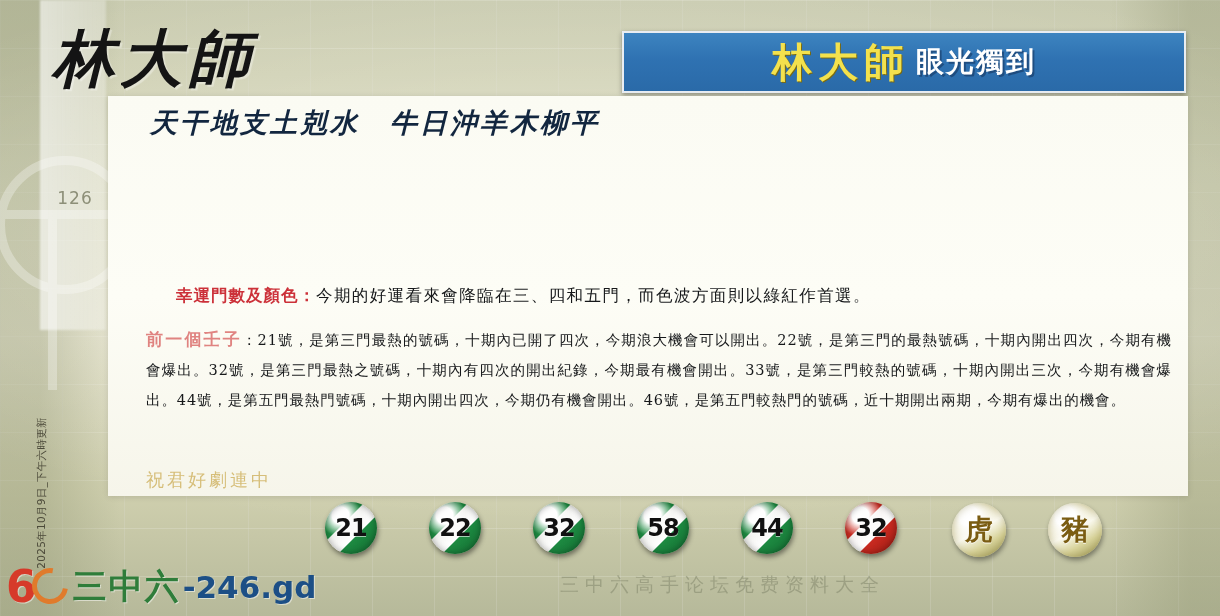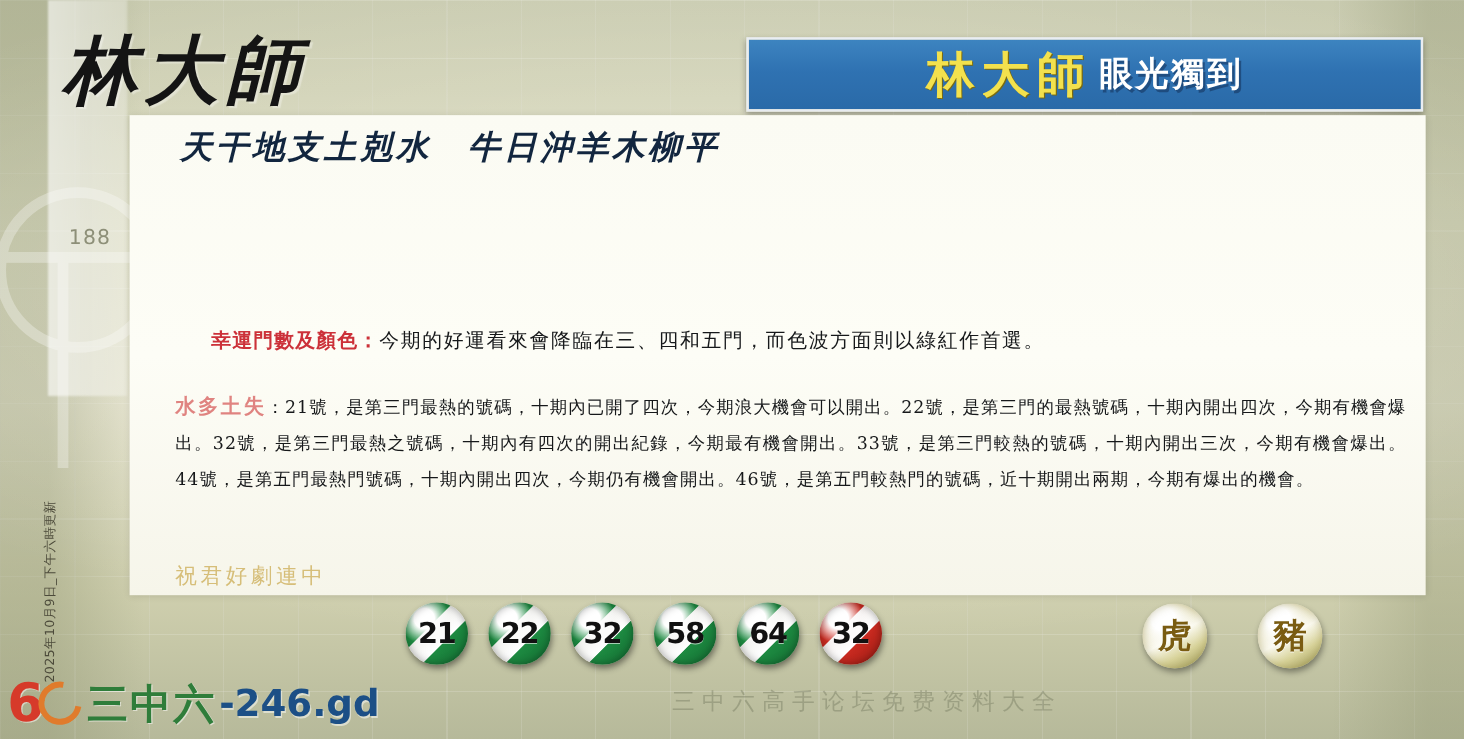--- a/index.html
+++ b/index.html
@@ -99,21 +99,21 @@
   .para{
     position:absolute;left:38px;right:16px;
     font-family:"DejaVu Serif","Liberation Serif",serif;
     color:#16181a;text-align:justify;
   }
   #para-1{
     top:50px;font-size:16.5px;line-height:41px;letter-spacing:1.4px;
   }
   #para-1 .lead{font-weight:bold;}
   #para-2{
-    top:168px;left:68px;font-size:16.5px;line-height:40px;letter-spacing:1.4px;
+    top:181px;left:68px;font-size:16.5px;line-height:40px;letter-spacing:1.4px;font-family:Liberation Mono, monospace;
   }
   #para-2 .redlead{
     color:#c8202a;font-weight:bold;letter-spacing:1px;
     opacity:.92;
   }
   #para-3{
     top:228px;font-size:14.5px;line-height:30px;letter-spacing:.9px;
   }
   #para-3 .redlead{
     color:#cf3b3b;font-weight:bold;font-size:17px;letter-spacing:2px;
@@ -121,21 +121,21 @@
   }
   #sign-off{
     position:absolute;left:38px;top:372px;
     font-family:"DejaVu Serif","Liberation Serif",serif;
     font-size:18px;color:#caa94e;letter-spacing:3px;opacity:.72;
     white-space:nowrap;
   }
 
   
   #balls{
-    position:absolute;left:338px;top:502px;display:flex;gap:17px;align-items:center;
+    position:absolute;left:325px;top:502px;display:flex;gap:52px;align-items:center;
   }
   .ball{
     position:relative;width:52px;height:52px;border-radius:50%;
     display:flex;align-items:center;justify-content:center;
     box-shadow:1px 3px 5px rgba(0,0,0,.45);
     overflow:hidden;
   }
   .ball.green{
     background:
       radial-gradient(circle at 30% 26%, #ffffff 0 16%, rgba(255,255,255,0) 40%),
@@ -220,40 +220,40 @@
 
   <div id="bg-texture"></div>
   <div id="bg-vignette"></div>
 
   <div id="left-white-strip"></div>
   <div id="left-watermark">
     <div class="ring"></div>
     <div class="bar"></div>
     <div class="stem"></div>
   </div>
-  <div id="page-number">188</div>
+  <div id="page-number">126</div>
 
   <div id="masthead">林大師</div>
 
   <div id="banner">
     <span class="b-yellow">林大師</span>
     <span class="b-white">眼光獨到</span>
   </div>
 
   <div id="sheet">
 
     <div id="article-title">天干地支土剋水　牛日沖羊木柳平</div>
 
 
     <div class="para" id="para-2">
       <span class="redlead">幸運門數及顏色：</span><span>今期的好運看來會降臨在三、四和五門，而色波方面則以綠紅作首選。</span>
     </div>
 
     <div class="para" id="para-3">
-      <span class="redlead">水多土失</span><span>：21號，是第三門最熱的號碼，十期內已開了四次，今期浪大機會可以開出。22號，是第三門的最熱號碼，十期內開出四次，今期有機會爆出。32號，是第三門最熱之號碼，十期內有四次的開出紀錄，今期最有機會開出。33號，是第三門較熱的號碼，十期內開出三次，今期有機會爆出。44號，是第五門最熱門號碼，十期內開出四次，今期仍有機會開出。46號，是第五門較熱門的號碼，近十期開出兩期，今期有爆出的機會。</span>
+      <span class="redlead">前一個壬子</span><span>：21號，是第三門最熱的號碼，十期內已開了四次，今期浪大機會可以開出。22號，是第三門的最熱號碼，十期內開出四次，今期有機會爆出。32號，是第三門最熱之號碼，十期內有四次的開出紀錄，今期最有機會開出。33號，是第三門較熱的號碼，十期內開出三次，今期有機會爆出。44號，是第五門最熱門號碼，十期內開出四次，今期仍有機會開出。46號，是第五門較熱門的號碼，近十期開出兩期，今期有爆出的機會。</span>
     </div>
 
     <div id="sign-off">祝君好劇連中</div>
   </div>
 
   <div id="balls">
     <div class="ball green">
       <span class="num">21</span>
       <span class="rim"></span>
     </div>
@@ -263,21 +263,21 @@
     </div>
     <div class="ball green">
       <span class="num">32</span>
       <span class="rim"></span>
     </div>
     <div class="ball green">
       <span class="num">58</span>
       <span class="rim"></span>
     </div>
     <div class="ball green">
-      <span class="num">64</span>
+      <span class="num">44</span>
       <span class="rim"></span>
     </div>
     <div class="ball red">
       <span class="num">32</span>
       <span class="rim"></span>
     </div>
   </div>
 
   <div id="zodiacs">
     <div class="zball">

